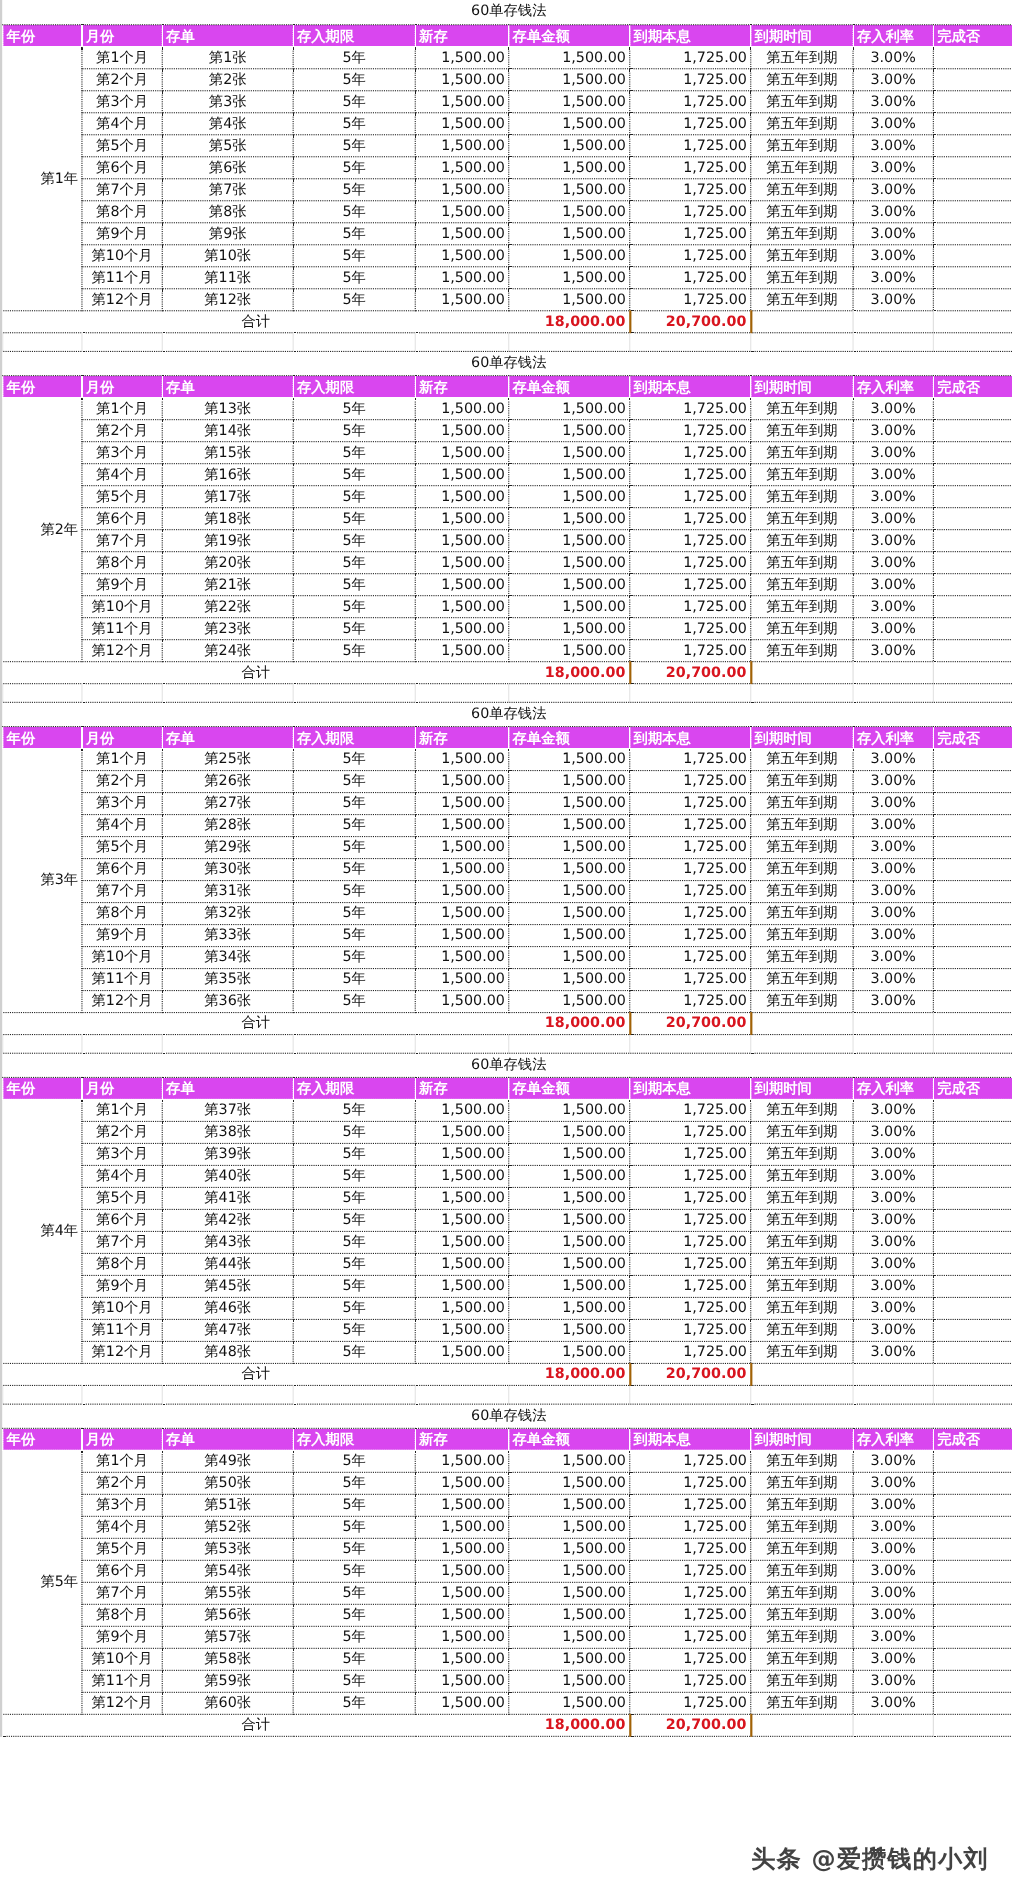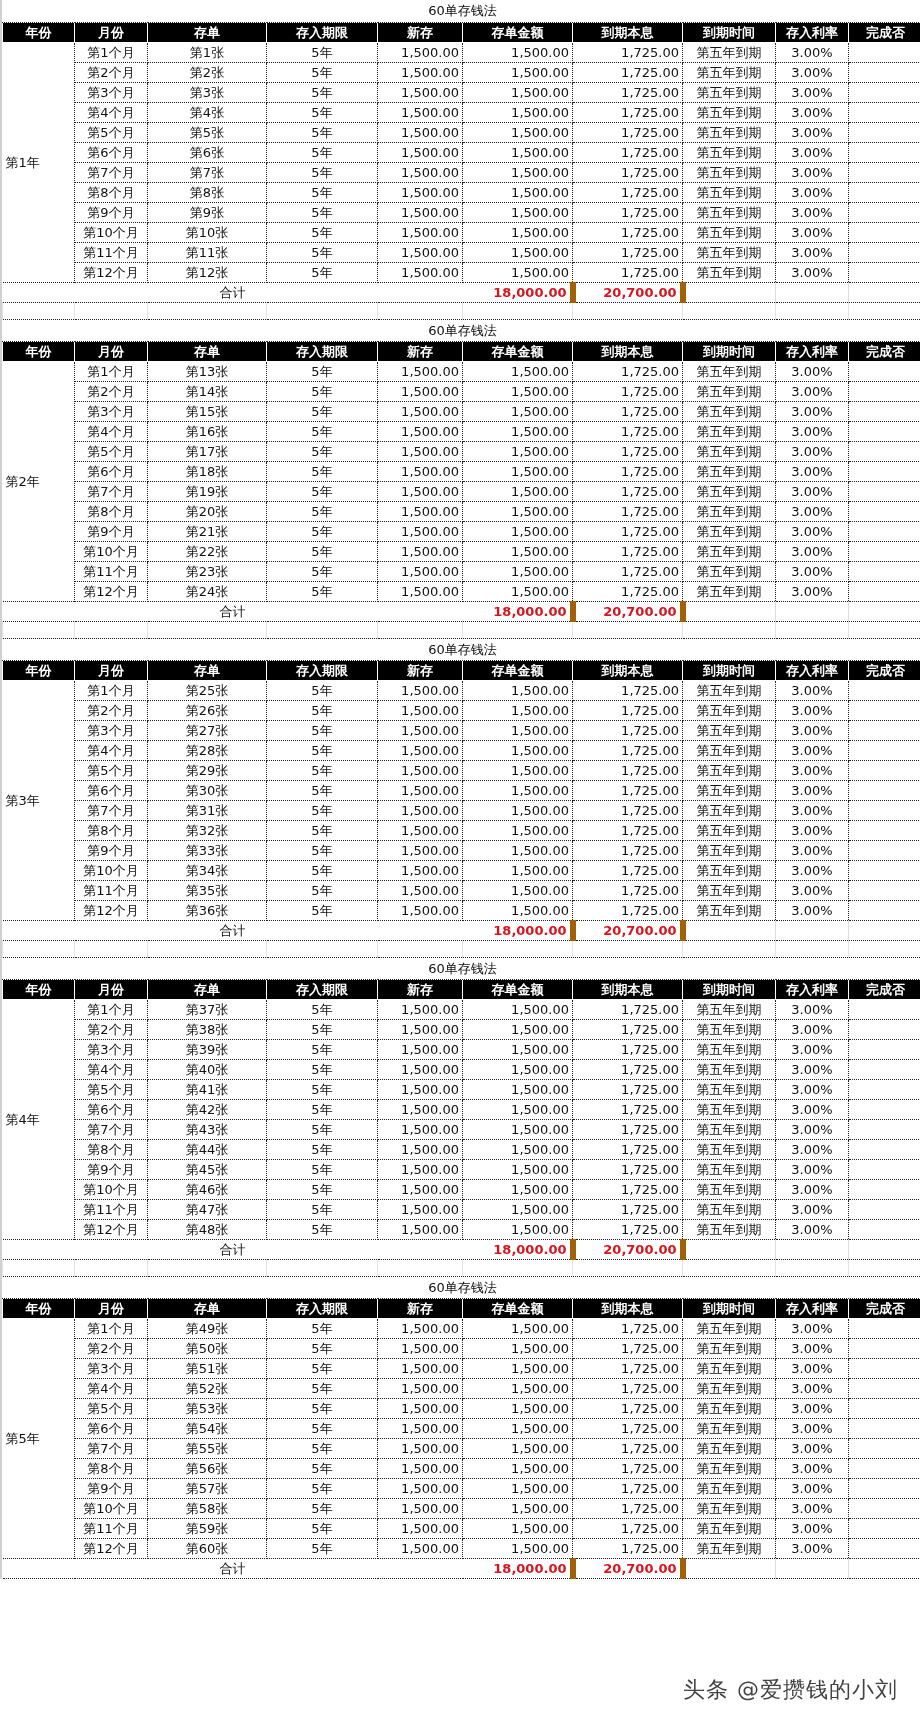--- a/index.html
+++ b/index.html
@@ -5,31 +5,31 @@
   html, body { margin:0; padding:0; background:#ffffff; }
   body { width:920px; height:1715px; overflow:hidden; position:relative;
          font-family:"DejaVu Sans","Liberation Sans",sans-serif; font-size:13px; color:#111; }
   .sheet { position:absolute; left:0; top:0; width:816px; border-left:2px solid #d0d0d0; box-sizing:border-box; }
   table { border-collapse:collapse; table-layout:fixed; width:920px; }
   col.c0{width:72px} col.c1{width:73px} col.c2{width:119px} col.c3{width:111px}
   col.c4{width:85px} col.c5{width:110px} col.c6{width:110px} col.c7{width:93px}
   col.c8{width:73px} col.c9{width:74px}
   td { height:20px; padding:0 3px; box-sizing:border-box; border:1px dotted #222; white-space:nowrap; overflow:hidden; line-height:19px; }
   tr.title td { border:none; text-align:center; height:22px; background:#fff; border-bottom:1px dotted #222; }
-  tr.hdr td { background:#000000; color:#fff; font-weight:bold; text-align:center; border:1px dotted #fff;font-family:Liberation Serif, serif; }
+  tr.hdr td { background:#d946ef; color:#fff; font-weight:bold; text-align:left; border:1px dotted #fff;font-family:Liberation Serif, serif; }
   td.c { text-align:center; }
   td.r { text-align:right; }
-  td.year { text-align:left; border-top:none; border-bottom:none; border-left:none; }
+  td.year { text-align:right; border-top:none; border-bottom:none; border-left:none; }
   tr.total td { border-left:none; border-right:none;margin-top:36px; }
   tr.total td.lbl { text-align:center; }
-  tr.total td.red { color:#d8141e; font-weight:bold; text-align:right; border-right:6px solid #a16207;}
+  tr.total td.red { color:#d8141e; font-weight:bold; text-align:right; border-right:2px solid #a16207;}
   tr.total td.lastcell { border-right:1px dotted #222; }
   tr.spacer td { height:17px; border-top:1px dotted #222; border-bottom:1px dotted #222; border-left:1px solid #e3e3e3; border-right:1px solid #e3e3e3; }
   .watermark { position:absolute; left:683px; top:1675px; font-size:22px; color:#222; letter-spacing:1px;
-               text-shadow:0 0 2px #fff, 0 0 2px #fff; opacity:0.85; }
+               text-shadow:0 0 2px #fff, 0 0 2px #fff; opacity:0.85;font-weight:bold; }
 </style>
 </head>
 <body>
 
 <div class="sheet">
   <table>
     <colgroup>
       <col class="c0">
         <col class="c1">
         <col class="c2">

